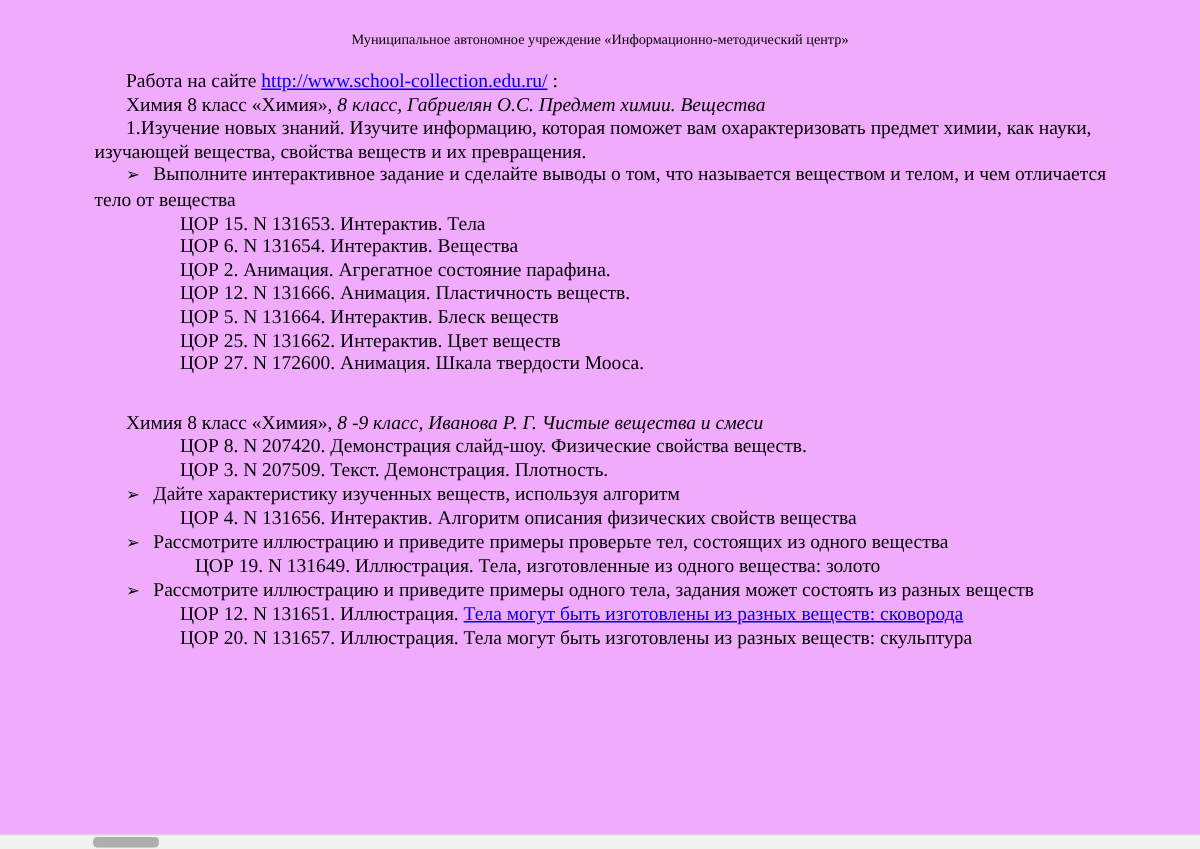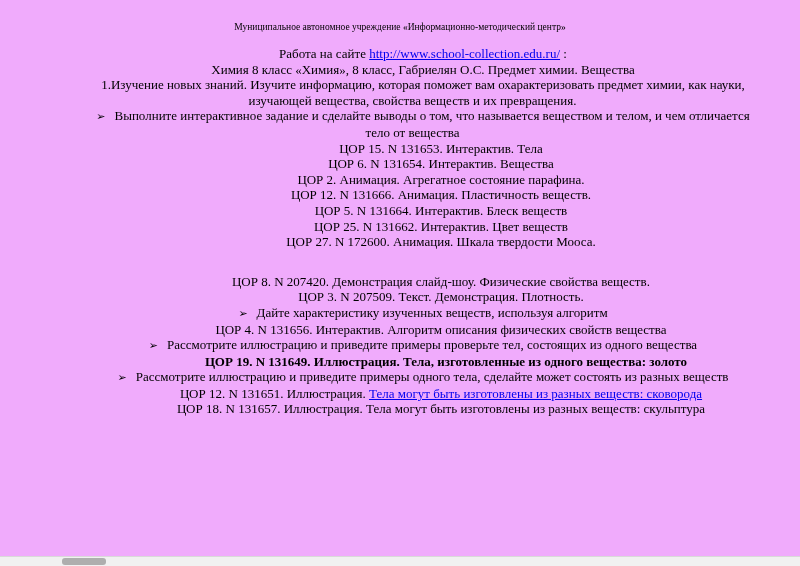--- a/index.html
+++ b/index.html
@@ -18,34 +18,33 @@
   .doc-header {
     padding-top:22px;
     text-align:center;
     font-size:9.5px;
     line-height:11px;
   }
   .content {
     margin-top:13px;
     font-size:13px;
     line-height:15.6px;
-    text-align:center;
   }
   p { margin:0; }
   p.body {
     margin-left:63px;
     margin-right:38px;
     text-indent:21px;
   }
   p.cor {
     margin-left:120px;
     margin-right:38px;
   }
-  p.cor.alt { margin-left:130px;font-weight:bold; }
-  .it { }
+  p.cor.alt { margin-left:130px; }
+  .it { font-style:italic; }
   .bullet {
     font-family:"DejaVu Sans", sans-serif;
     font-size:11px;
     padding-right:9px;
   }
   a.link, .linktext {
     color:var(--link-color, #0000EE);
     text-decoration:underline;
     cursor:pointer;
   }
@@ -88,38 +87,39 @@
 
 
     <p class="cor">ЦОР 2. Анимация. Агрегатное состояние парафина.</p>
     <p class="cor">ЦОР 12. N 131666. Анимация. Пластичность веществ.</p>
     <p class="cor">ЦОР 5. N 131664. Интерактив. Блеск веществ</p>
     <p class="cor">ЦОР 25. N 131662. Интерактив. Цвет веществ</p>
     <p class="cor">ЦОР 27. N 172600. Анимация. Шкала твердости Мооса.</p>
 
     <div class="spacer"></div>
 
+    <p class="body"><span>Химия 8 класс «Химия», </span><span class="it">8 -9 класс, Иванова Р. Г. Чистые вещества и смеси</span></p>
 
     <p class="cor">ЦОР 8. N 207420. Демонстрация слайд-шоу. Физические свойства веществ.</p>
     <p class="cor">ЦОР 3. N 207509. Текст. Демонстрация. Плотность.</p>
 
 
     <p class="body"><span class="bullet">➢</span><span>Дайте характеристику изученных веществ, используя алгоритм</span></p>
 
     <p class="cor">ЦОР 4. N 131656. Интерактив. Алгоритм описания физических свойств вещества</p>
 
     <p class="body"><span class="bullet">➢</span><span>Рассмотрите иллюстрацию и приведите примеры проверьте тел, состоящих из одного вещества</span></p>
 
     <p class="cor alt">ЦОР 19. N 131649. Иллюстрация. Тела, изготовленные из одного вещества: золото</p>
 
-    <p class="body"><span class="bullet">➢</span><span>Рассмотрите иллюстрацию и приведите примеры одного тела, сделайте может состоять из разных веществ</span></p>
+    <p class="body"><span class="bullet">➢</span><span>Рассмотрите иллюстрацию и приведите примеры одного тела, задания может состоять из разных веществ</span></p>
 
     <p class="cor"><span>ЦОР 12. N 131651. Иллюстрация. </span><a class="linktext" href="#">Тела могут быть изготовлены из разных веществ: сковорода</a></p>
 
-    <p class="cor">ЦОР 18. N 131657. Иллюстрация. Тела могут быть изготовлены из разных веществ: скульптура</p>
+    <p class="cor">ЦОР 20. N 131657. Иллюстрация. Тела могут быть изготовлены из разных веществ: скульптура</p>
 
   </div>
 
   <div class="hscrollbar">
     <div class="hscroll-thumb"></div>
   </div>
 
 </div>
 
 </body></html>

